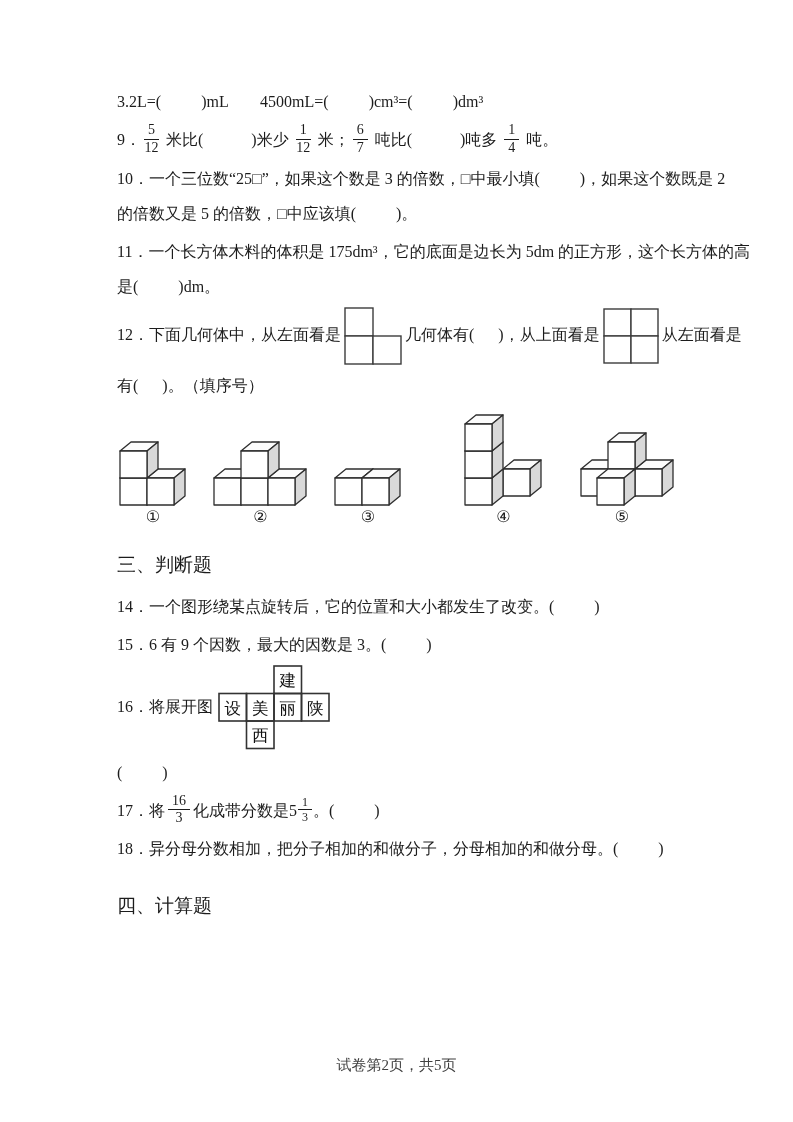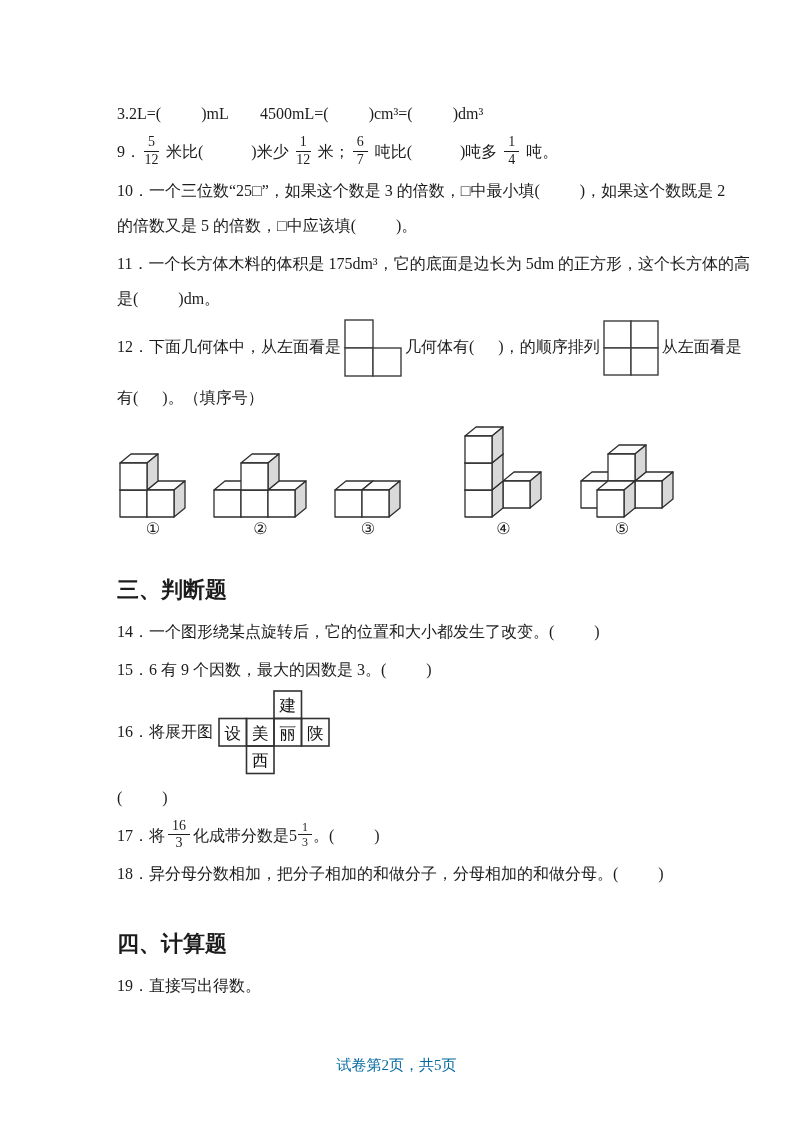--- a/index.html
+++ b/index.html
@@ -1,38 +1,38 @@
 <!DOCTYPE html>
 <html><head>
 <meta charset="utf-8">
 <style>
   html,body{margin:0;padding:0;}
   body{
     width:793px;height:1122px;background:#ffffff;position:relative;overflow:hidden;
     font-family:"Liberation Serif","DejaVu Serif",serif;color:#1c1c1c;
   }
-  .content{position:absolute;left:117px;top:96px;width:600px;}
+  .content{position:absolute;left:117px;top:84px;width:600px;}
   .q{font-size:16px;line-height:35px;margin:0 0 3px 0;white-space:pre;}
-  .section-title{font-weight:bold;font-size:22px;line-height:24px;margin:41px 0 12px 0;white-space:pre;}
+  .section-title{font-weight:normal;font-size:19px;line-height:24px;margin:28px 0 12px 0;white-space:pre;}
   .frac{
     display:inline-flex;flex-direction:column;align-items:center;
     vertical-align:middle;line-height:1.05;font-size:14px;margin:0 3px;position:relative;top:-2px;
   }
   .frac .fnum{padding:0 4px 1px;border-bottom:1.3px solid #1c1c1c;}
   .frac .fden{padding-top:1px;}
   .frac.small{font-size:12px;margin:0 1px;}
   .inline-shape{vertical-align:middle;margin:0 3px;}
   .figures-row{display:flex;align-items:flex-end;gap:26px;margin:10px 0 12px 2px;}
   .figure{display:flex;flex-direction:column;align-items:center;}
   .figure:nth-child(4){margin-left:36px;}
   .figure .flabel{font-size:16px;margin-top:3px;color:#222;line-height:1;}
   .net-svg{vertical-align:middle;margin:0 4px;}
   .net-svg rect{fill:none;stroke:#333;stroke-width:1.6;}
   .net-svg text{font-size:16.5px;fill:#111;font-family:inherit;text-anchor:middle;}
-  .footer{position:absolute;top:1056px;left:0;width:793px;text-align:center;font-size:15px;color:#0369a1;}
+  .footer{position:absolute;top:1056px;left:0;width:793px;text-align:center;font-size:15px;color:#404040;}
 </style>
 </head>
 <body>
 
 <div class="content">
 
   <p class="q">3.2L=(          )mL        4500mL=(          )cm³=(          )dm³</p>
 
   <p class="q"><span>9．</span><span class="frac"><span class="fnum">5</span><span class="fden">12</span></span><span> 米比(            )米少 </span><span class="frac"><span class="fnum">1</span><span class="fden">12</span></span><span> 米；</span><span class="frac"><span class="fnum">6</span><span class="fden">7</span></span><span> 吨比(            )吨多 </span><span class="frac"><span class="fnum">1</span><span class="fden">4</span></span><span> 吨。</span></p>
 
@@ -41,21 +41,21 @@
 
   <p class="q">11．一个长方体木料的体积是 175dm³，它的底面是边长为 5dm 的正方形，这个长方体的高
 是(          )dm。</p>
 
   <p class="q"><span>12．下面几何体中，从左面看是</span><svg class="inline-shape" width="58" height="58">
         <g fill="#ffffff" stroke="#3c3c3c" stroke-width="1.4">
           <rect x="1" y="1" width="28" height="28"></rect>
           <rect x="1" y="29" width="28" height="28"></rect>
           <rect x="29" y="29" width="28" height="28"></rect>
         </g>
-      </svg><span>几何体有(      )，的顺序排列</span><svg class="inline-shape" width="56" height="56">
+      </svg><span>几何体有(      )，从上面看是</span><svg class="inline-shape" width="56" height="56">
         <g fill="#ffffff" stroke="#3c3c3c" stroke-width="1.4">
           <rect x="1" y="1" width="27" height="27"></rect>
           <rect x="28" y="1" width="27" height="27"></rect>
           <rect x="1" y="28" width="27" height="27"></rect>
           <rect x="28" y="28" width="27" height="27"></rect>
         </g>
       </svg><span>从左面看是</span></p>
 
   <p class="q">有(      )。（填序号）</p>
 
@@ -164,17 +164,16 @@
       </svg></p>
 
   <p class="q">(          )</p>
 
   <p class="q"><span>17．将</span><span class="frac"><span class="fnum">16</span><span class="fden">3</span></span><span>化成带分数是5</span><span class="frac small"><span class="fnum">1</span><span class="fden">3</span></span><span>。(          )</span></p>
 
   <p class="q">18．异分母分数相加，把分子相加的和做分子，分母相加的和做分母。(          )</p>
 
   <p class="section-title">四、计算题</p>
 
-  <p class="q">19．直接写出得数。</p>
 
 </div>
 
 <div class="footer">试卷第2页，共5页</div>
 
 </body></html>

